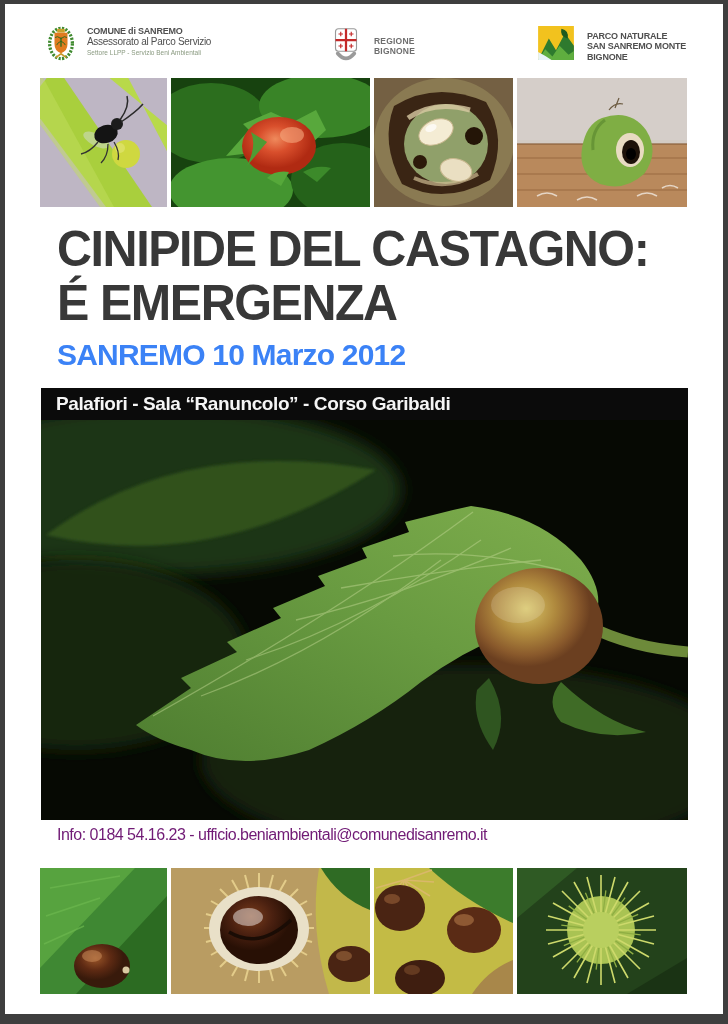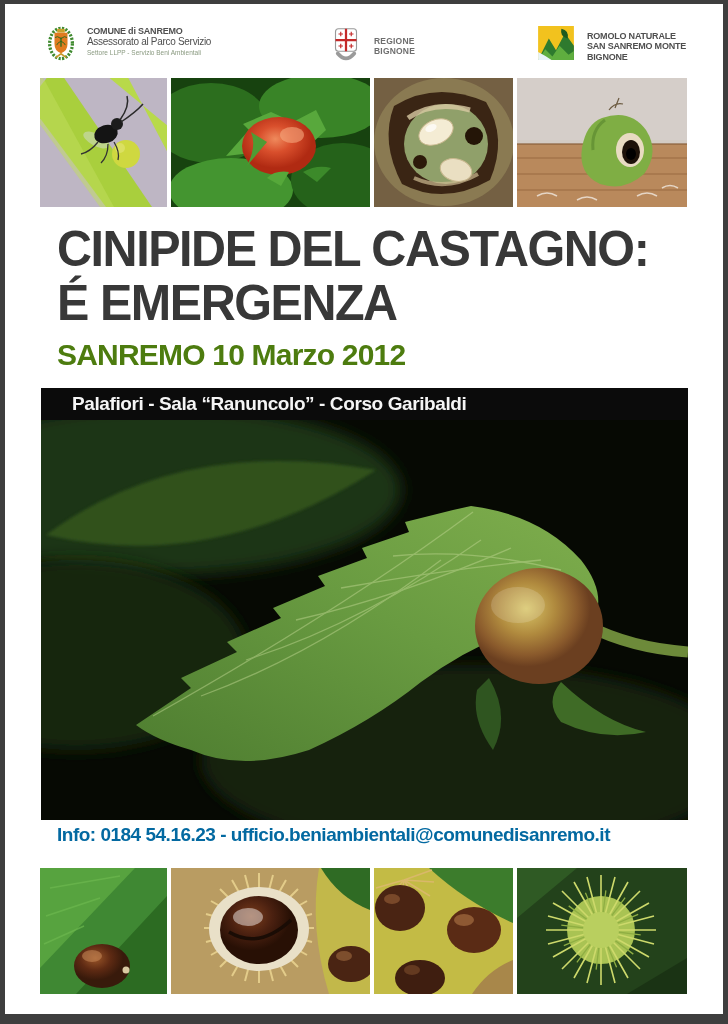--- a/index.html
+++ b/index.html
@@ -26,36 +26,36 @@
   
   .photo{position:absolute;overflow:hidden;background:#222;}
   .photo svg{display:block;}
   .strip-top .photo{top:78px;height:129px;}
   .strip-bottom .photo{top:868px;height:126px;}
 
   
   #title{position:absolute;left:57px;top:222px;color:#383838;font-weight:bold;
          font-size:50px;line-height:54px;letter-spacing:-1.5px;
          transform:scaleX(0.97);transform-origin:left top;white-space:nowrap;}
-  #date{position:absolute;left:57px;top:338px;color:#4d7c0f;font-weight:bold;
+  #date{position:absolute;left:57px;top:338px;color:#3b82f6;font-weight:bold;
         font-size:30px;letter-spacing:-0.8px;white-space:nowrap;}
 
   
   #venue-bar{position:absolute;left:41px;top:388px;width:647px;height:32px;
              background:#0b0b0b;color:#f5f5f5;font-weight:bold;font-size:19px;
-             letter-spacing:-0.4px;display:flex;align-items:center;padding-left:31px;
+             letter-spacing:-0.4px;display:flex;align-items:center;padding-left:15px;
              box-sizing:border-box;z-index:5;}
 
   
   #main-photo{position:absolute;left:41px;top:420px;width:647px;height:400px;
               background:#070a04;overflow:hidden;}
 
   
-  #contact{position:absolute;left:57px;top:824px;color:#0369a1;font-size:19px;
-           line-height:21px;letter-spacing:-0.5px;white-space:nowrap;font-weight:bold;}
+  #contact{position:absolute;left:57px;top:824px;color:#701a75;font-size:16px;
+           line-height:21px;letter-spacing:-0.5px;white-space:nowrap;}
 </style>
 </head>
 <body>
 
 <div id="poster">
 
   <div class="logo-group" id="logo-comune">
     <span>
       <svg width="26" height="36" viewBox="0 0 48 66">
         <ellipse cx="24" cy="32" rx="21" ry="28" fill="none" stroke="#3f8a2f" stroke-width="6" stroke-dasharray="4 2.5"></ellipse>
@@ -95,21 +95,21 @@
     <span>
       <svg width="36" height="34" viewBox="0 0 40 38">
         <rect width="40" height="38" fill="#f2c21e"></rect>
         <path d="M0,38 L12,14 L20,27 L30,8 L40,22 L40,38 Z" fill="#2e7a2e"></path>
         <path d="M0,38 L8,26 L16,34 L24,22 L34,32 L40,28 L40,38 Z" fill="#5fae3f"></path>
         <path d="M26,3 q9,2 7,11 q-9,-2 -7,-11 Z" fill="#1e5a1e"></path>
         <path d="M0,38 L0,29 q8,4 15,9 Z" fill="#e8f4f8"></path>
       </svg>
     </span>
     <div class="logo-text">
-      <div class="l1">ROMOLO NATURALE</div>
+      <div class="l1">PARCO NATURALE</div>
       <div class="l2">SAN SANREMO MONTE BIGNONE</div>
     </div>
   </div>
 
   <div class="strip-top">
 
     <div class="photo" style="left:40px;width:127px;">
       <svg width="127" height="129" viewBox="0 0 127 129">
         <rect width="127" height="129" fill="#beb6c4"></rect>
         <path d="M-12,24 L66,129 L112,129 L16,-12 Z" fill="#a9cf3d"></path>

